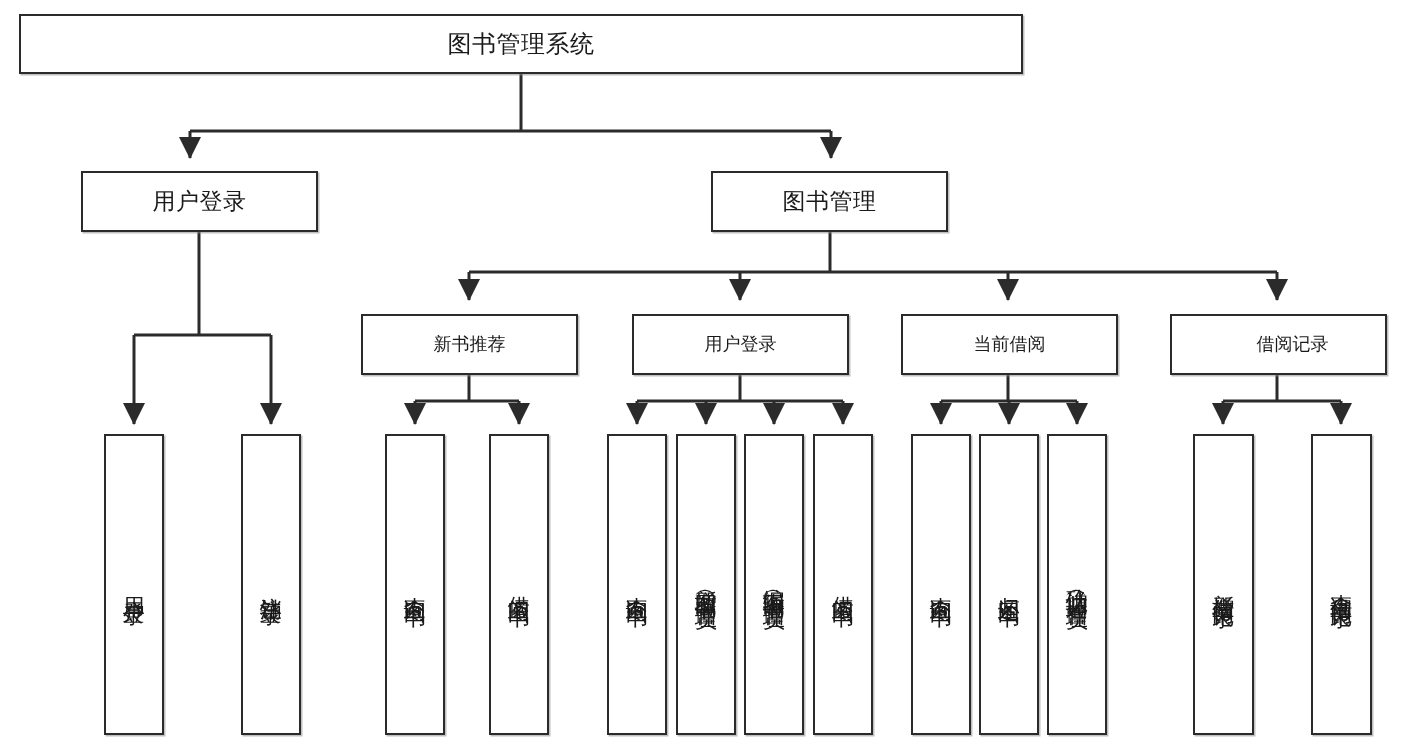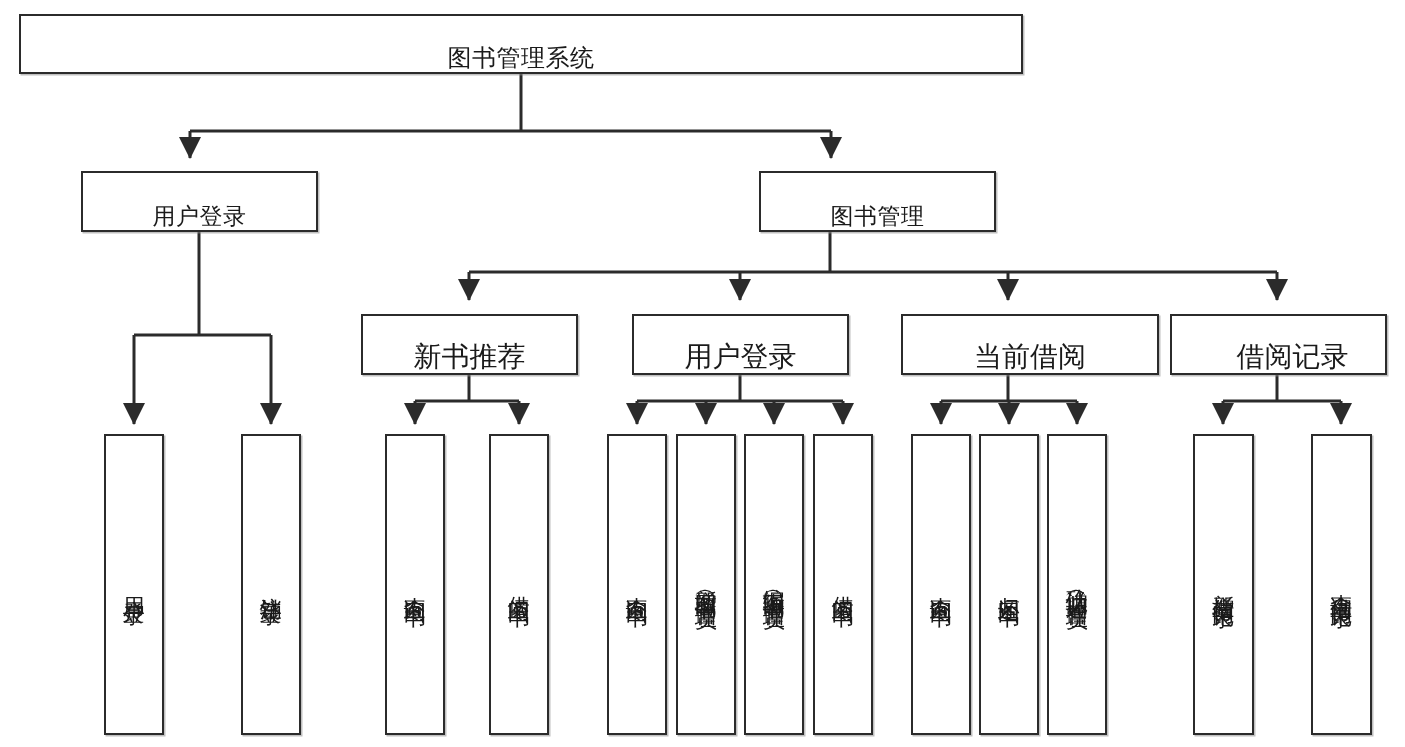--- a/index.html
+++ b/index.html
@@ -25,41 +25,41 @@
     width: 1405px;
     height: 747px;
     pointer-events: none;
   }
   .node {
     position: absolute;
     box-sizing: border-box;
     background: #ffffff;
     border: 2.5px solid #2b2b2b;
     display: flex;
-    align-items: flex-end;
+    align-items: center;
     justify-content: center;
     color: #1a1a1a;
     box-shadow: 1.5px 1.5px 0 0 rgba(140,140,140,0.55);
   }
   .node-label {
     display: block;
     text-align: center;
     line-height: 1.18;
     white-space: nowrap;
   }
   
   .node.horiz .node-label {
     font-size: 23px;
     letter-spacing: 0.5px;
   }
   .node.root .node-label {
     font-size: 24px;
   }
   .node.level3 .node-label {
-    font-size: 28px;
+    font-size: 18px;
   }
   
   .node.leaf {
     align-items: center;
     justify-content: center;
   }
   .node.leaf .node-label {
     writing-mode: vertical-rl;
     text-orientation: upright;
     font-size: 22px;
@@ -133,33 +133,33 @@
   </svg>
 
   <div class="node root horiz" style="left:19px; top:14px; width:1004px; height:60px;">
     <span class="node-label">图书管理系统</span>
   </div>
 
   <div class="node horiz" style="left:81px; top:171px; width:237px; height:61px;">
     <span class="node-label">用户登录</span>
   </div>
 
-  <div class="node horiz" style="left:711px; top:171px; width:237px; height:61px;margin-left:48px;">
+  <div class="node horiz" style="left:711px; top:171px; width:237px; height:61px;">
     <span class="node-label">图书管理</span>
   </div>
 
   <div class="node level3" style="left:361px; top:314px; width:217px; height:61px;">
     <span class="node-label">新书推荐</span>
   </div>
 
   <div class="node level3" style="left:632px; top:314px; width:217px; height:61px;">
     <span class="node-label">用户登录</span>
   </div>
 
-  <div class="node level3" style="left:901px; top:314px; width:258px; height:61px;">
+  <div class="node level3" style="left:901px; top:314px; width:217px; height:61px;">
     <span class="node-label">当前借阅</span>
   </div>
 
   <div class="node level3" style="left:1170px; top:314px; width:217px; height:61px;padding-left:28px;">
     <span class="node-label">借阅记录</span>
   </div>
 
   <div class="node leaf" style="left:104px; top:434px; width:60px; height:301px;">
     <span class="node-label">用户登录</span>
   </div>

